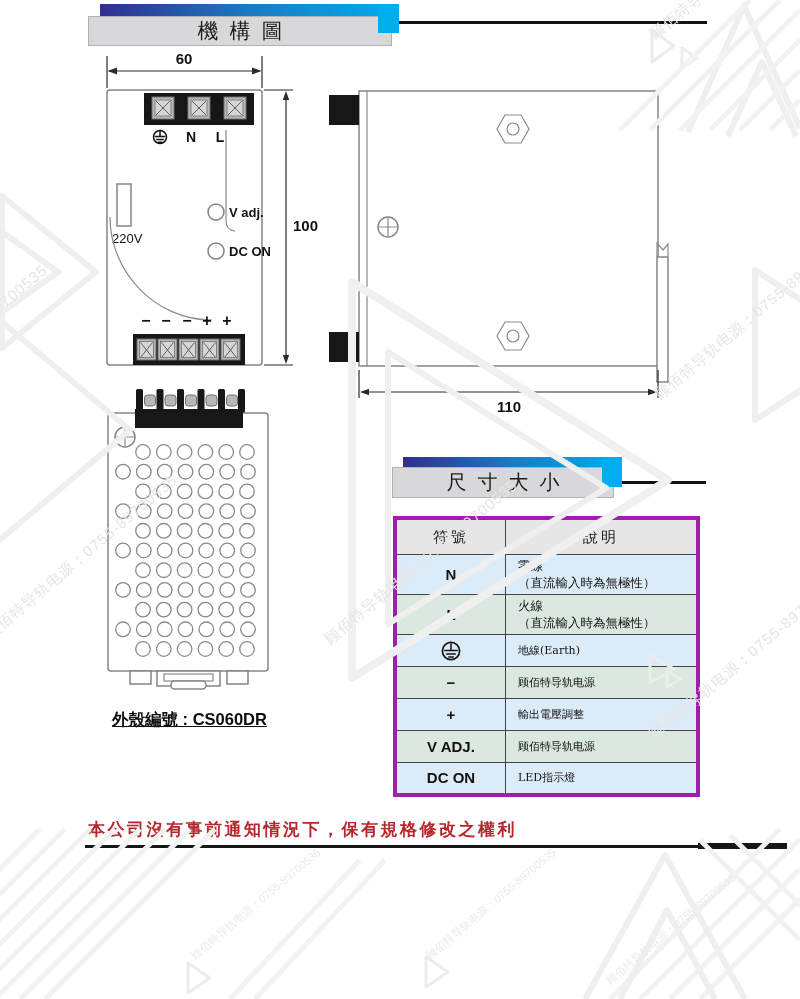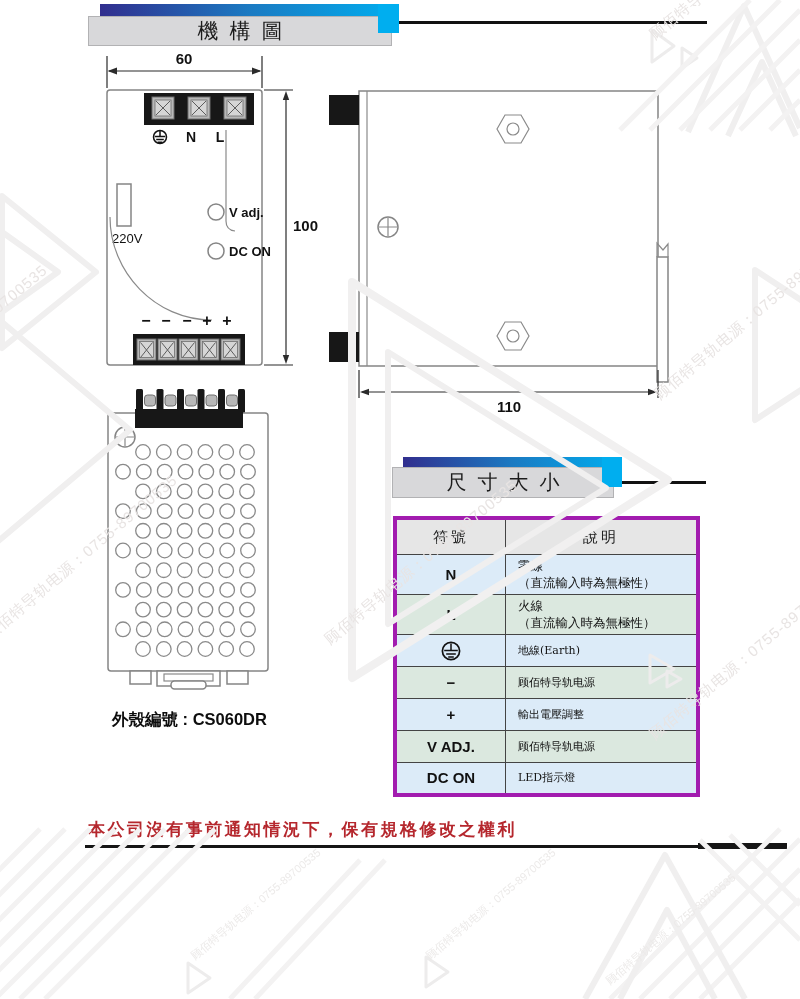--- a/index.html
+++ b/index.html
@@ -30,21 +30,21 @@
   .ar{fill:#2b2b2b;stroke:none;}
   .dimtxt{font-size:15px;font-weight:bold;}
   .lbl{font-size:14px;font-weight:bold;}
   .lbl13{font-size:13px;font-weight:bold;}
   .lblr{font-size:13px;}
   .sign{font-size:16px;font-weight:bold;}
   .tm{text-anchor:middle;}
   .earth{stroke:#111;stroke-width:1.5;fill:none;}
   .hole{fill:#ffffff;stroke:#8a8a8a;stroke-width:1.3;}
   
-  .case-info{left:112px;top:706px;width:300px;font-size:16.5px;line-height:26px;font-weight:600;color:#0d0d0d;}
+  .case-info{left:112px;top:706px;width:300px;font-size:16.5px;line-height:26px;font-weight:600;color:#0d0d0d;text-decoration:underline;}
   
   #wiring{position:absolute;left:393px;top:516px;width:307px;border-collapse:collapse;
           border:4px solid #a21caf;background:#b91c1c;table-layout:fixed;}
   #wiring th,#wiring td{border:1px solid #444;}
   #wiring thead th{height:32px;background:#e6e6e6;font-family:"DejaVu Serif",serif;
           font-weight:normal;font-size:15px;letter-spacing:3px;color:#222;}
   #wiring th.c1,#wiring td.sym{width:106px;}
   #wiring td.sym{text-align:center;font-weight:bold;font-size:15px;vertical-align:middle;}
   #wiring td.desc{padding:2px 4px 2px 12px;font-family:"DejaVu Serif",serif;font-size:11px;vertical-align:middle;}
   #wiring tbody tr{height:32px;}

